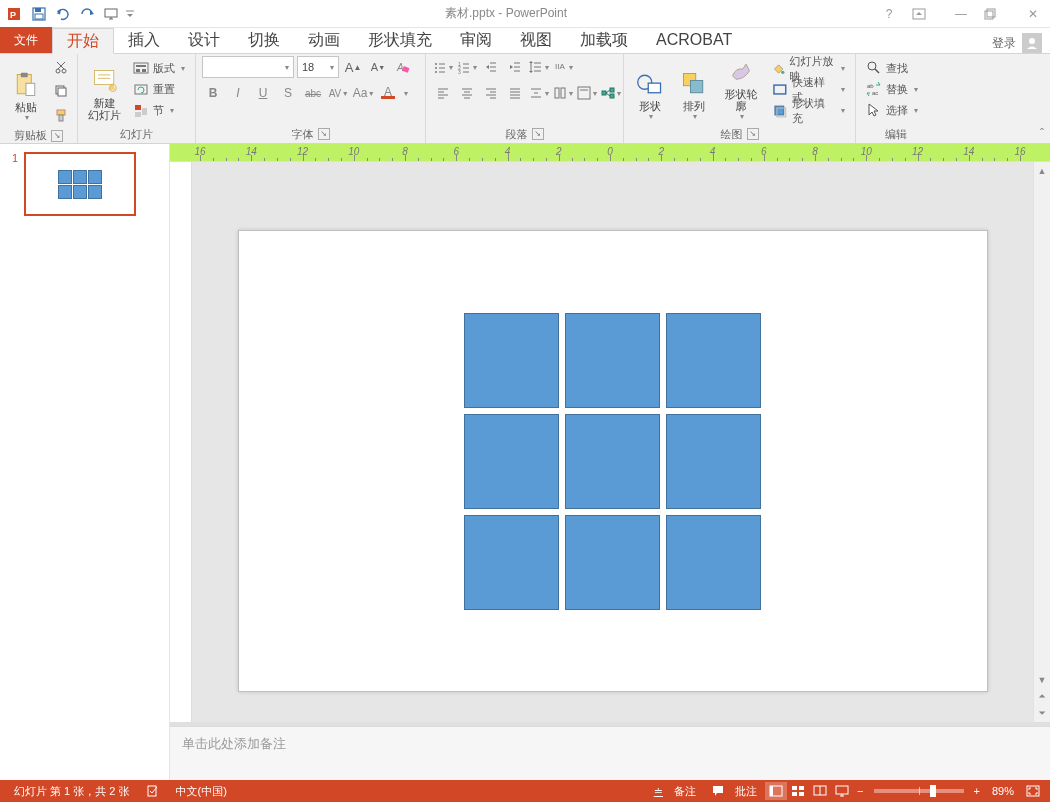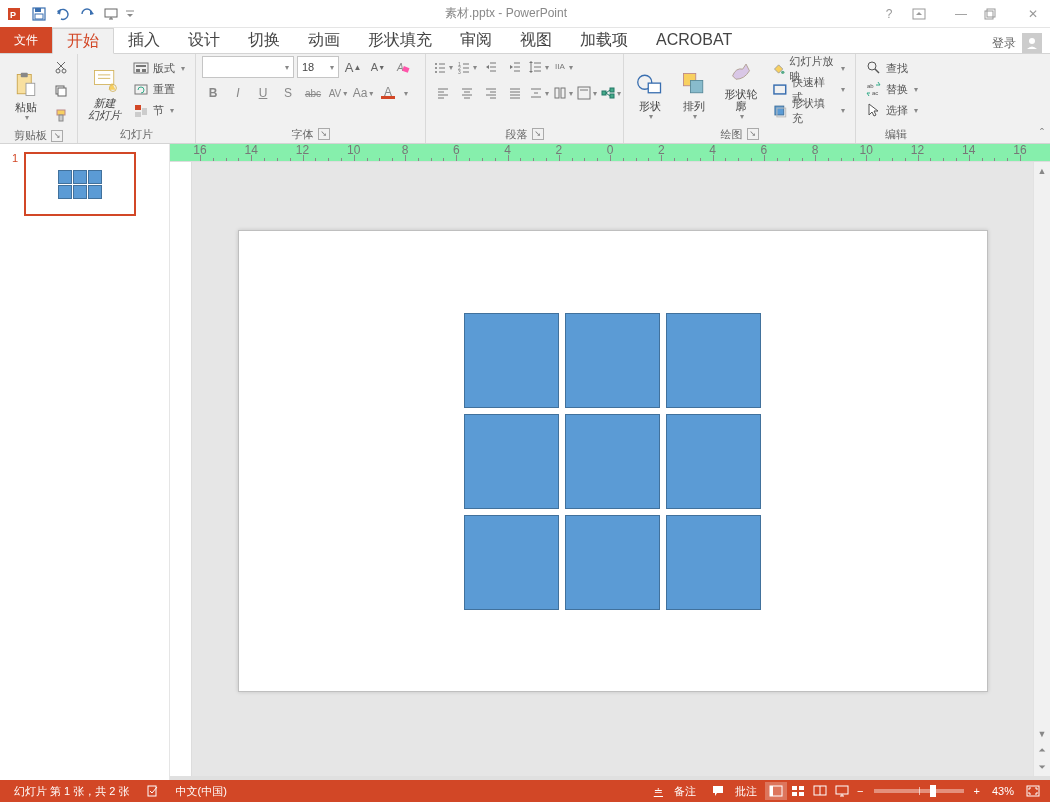--- a/index.html
+++ b/index.html
@@ -43,21 +43,21 @@
 
 .workspace { display: flex; height: calc(802px - 28px - 26px - 90px - 22px); }
 .thumb-pane { width: 170px; border-right: 1px solid #e5e5e5; padding: 8px 12px; }
 .thumb-wrap { display: flex; gap: 6px; }
 .thumb-num { font-size: 11px; color: #d24726; }
 .thumbnail { width: 112px; height: 64px; border: 2px solid #d24726; background: #fff; display: flex; align-items: center; justify-content: center; cursor: pointer; }
 .thumb-grid { display: grid; grid-template-columns: repeat(3, 14px); grid-template-rows: repeat(2, 14px); gap: 1px; }
 .thumb-grid div { background: #5b9bd5; border: 1px solid #41719c; }
 
 .editor-pane { flex: 1; display: flex; flex-direction: column; background: #e6e6e6; }
-.h-ruler { height: 18px; background: #86efac; border-bottom: 1px solid #ddd; display: flex; align-items: flex-end; padding-left: 22px; overflow: hidden; font-size: 12px; color: #777; position: relative; }
+.h-ruler { height: 18px; background: #bef264; border-bottom: 1px solid #ddd; display: flex; align-items: flex-end; padding-left: 22px; overflow: hidden; font-size: 10px; color: #777; position: relative; font-style: italic; }
 .h-ruler .tick-major { position: absolute; bottom: 0; width: 1px; height: 6px; background: #888; }
 .h-ruler .tick-lbl { position: absolute; bottom: 4px; transform: translateX(-50%); }
 .canvas-row { flex: 1; display: flex; position: relative; }
 .v-ruler { width: 22px; background: #fff; border-right: 1px solid #ddd; position: relative; }
 .canvas-area { flex: 1; display: flex; align-items: flex-start; justify-content: center; padding: 68px 0 0 0; overflow: hidden; }
 .slide { width: 750px; height: 462px; background: #fff; border: 1px solid #bfbfbf; box-shadow: 0 0 4px rgba(0,0,0,0.15); display: flex; align-items: center; justify-content: center; }
 .slide-grid { display: grid; grid-template-columns: repeat(3, 95px); grid-template-rows: repeat(3, 95px); gap: 6px; }
 .slide-grid div { background: #5b9bd5; border: 1px solid #41719c; }
 
 .notes-pane { height: 54px; background: #f6f6f6; border-top: 1px solid #ddd; padding: 8px 12px; color: #9a9a9a; font-size: 13px; }
@@ -209,21 +209,21 @@
   <div class="ribbon-group" style="width:118px;">
     <div class="group-body">
       <div class="big-btn">
         <svg class="icon32" viewBox="0 0 32 32">
             <rect x="4" y="4" width="22" height="16" fill="#fff" stroke="#d2b25a"></rect>
             <line x1="8" y1="9" x2="22" y2="9" stroke="#d2b25a"></line>
             <line x1="8" y1="13" x2="22" y2="13" stroke="#d2b25a"></line>
             <polygon points="20,18 28,18 24,26" fill="#f8d060" transform="rotate(180 24 22)"></polygon>
             <circle cx="25" cy="24" r="4" fill="none" stroke="#d2b25a"></circle>
           </svg>
-        <span class="lbl" style="white-space:pre;font-style:italic;">新建
+        <span class="lbl" style="white-space:pre;">新建
 幻灯片</span>
       </div>
       <div style="display:flex;flex-direction:column;gap:1px;">
         <div class="small-btn-wide">
             <svg class="mini-icon" viewBox="0 0 16 16">
               <rect x="1" y="2" width="14" height="10" fill="none" stroke="#777"></rect>
               <rect x="3" y="4" width="10" height="2" fill="#777"></rect>
               <rect x="3" y="8" width="4" height="3" fill="#777"></rect>
               <rect x="9" y="8" width="4" height="3" fill="#777"></rect>
             </svg>
@@ -639,20 +639,23 @@
       </div>
       <div class="scroll-track">
         <div class="scroll-arrow">▲</div>
         <div style="flex:1;"></div>
         <div class="scroll-arrow">▼</div>
         <div class="scroll-arrow">⏶</div>
         <div class="scroll-arrow">⏷</div>
       </div>
     </div>
     <div class="notes-splitter"></div>
+    <div class="notes-pane">
+      <span>单击此处添加备注</span>
+    </div>
   </div>
 </div>
 
 <div class="statusbar">
   <div class="sb-item">幻灯片 第 1 张，共 2 张</div>
   <div class="sb-item">
       <svg width="14" height="14" viewBox="0 0 14 14">
         <rect x="2" y="2" width="8" height="10" fill="none" stroke="#fff"></rect>
         <path d="M 4 7 L 6 9 L 11 3" fill="none" stroke="#fff"></path>
       </svg>
@@ -688,20 +691,20 @@
         <rect x="1" y="1" width="12" height="8" fill="none" stroke="#fff"></rect>
         <line x1="5" y1="11" x2="9" y2="11" stroke="#fff"></line>
         <line x1="7" y1="9" x2="7" y2="11" stroke="#fff"></line>
       </svg>
     </div>
   <div class="sb-item" style="padding:0 4px;">−</div>
   <div class="zoom-slider">
       <div class="zoom-thumb"></div>
     </div>
   <div class="sb-item" style="padding:0 4px;">+</div>
-  <div class="sb-item">43%</div>
+  <div class="sb-item">89%</div>
   <div class="view-btn">
       <svg width="14" height="12" viewBox="0 0 14 12">
         <rect x="1" y="1" width="12" height="10" fill="none" stroke="#fff"></rect>
         <path d="M3 3 L5 3 M3 3 L3 5 M11 3 L9 3 M11 3 L11 5 M3 9 L5 9 M3 9 L3 7 M11 9 L9 9 M11 9 L11 7" stroke="#fff"></path>
       </svg>
     </div>
 </div>
 
 </body></html>

